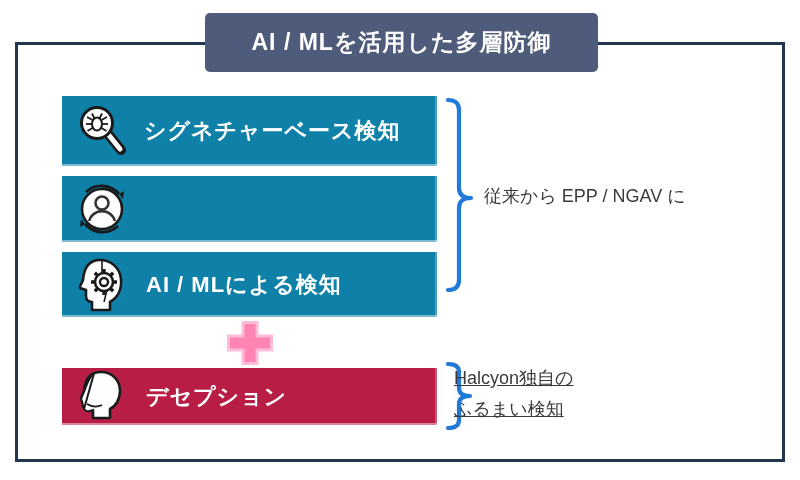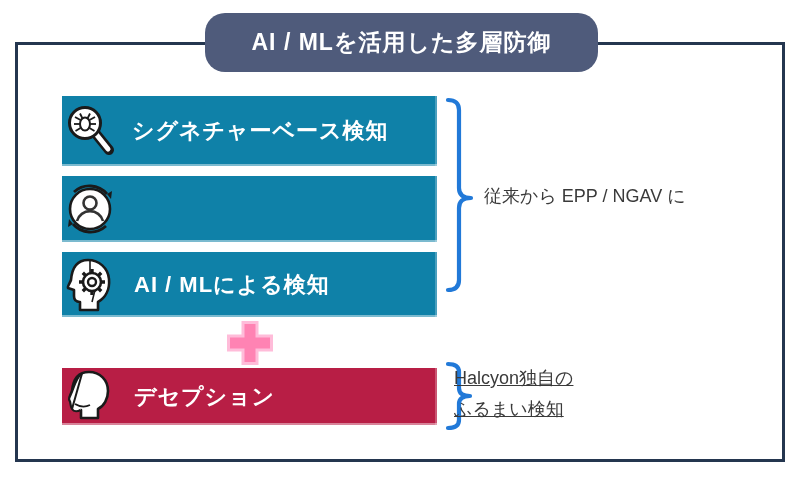--- a/index.html
+++ b/index.html
@@ -8,28 +8,28 @@
     font-family:"Liberation Sans","DejaVu Sans",sans-serif;
   }
   
   .frame{
     position:absolute;left:15px;top:42px;width:764px;height:414px;
     border:3px solid #24364F;background:#fff;
   }
   
   .title-banner{
     position:absolute;left:205px;top:13px;width:393px;height:59px;
-    background:#4F5B7B;border-radius:20px;z-index:5;
+    background:#4F5B7B;border-radius:5px;z-index:5;
     display:flex;align-items:center;justify-content:center;
     color:#fff;font-size:23px;font-weight:bold;letter-spacing:1px;
   }
   
   .bar{
     position:absolute;left:62px;width:375px;
-    display:flex;align-items:center;gap:16px;box-sizing:border-box;
+    display:flex;align-items:center;gap:16px;padding-left:12px;box-sizing:border-box;
     color:#fff;font-size:22px;font-weight:bold;letter-spacing:1px;
     box-shadow:inset 0 -2px 0 rgba(255,255,255,0.45), inset -2px 0 0 rgba(255,255,255,0.25);
   }
   .bar.teal{background:#0F81A8;}
   .bar.red{background:#B81E45;}
   .bar1{top:96px;height:70px;}
   .bar2{top:176px;height:66px;}
   .bar3{top:252px;height:65px;}
   .bar4{top:368px;height:57px;}
   .bar svg{flex:0 0 auto;}

